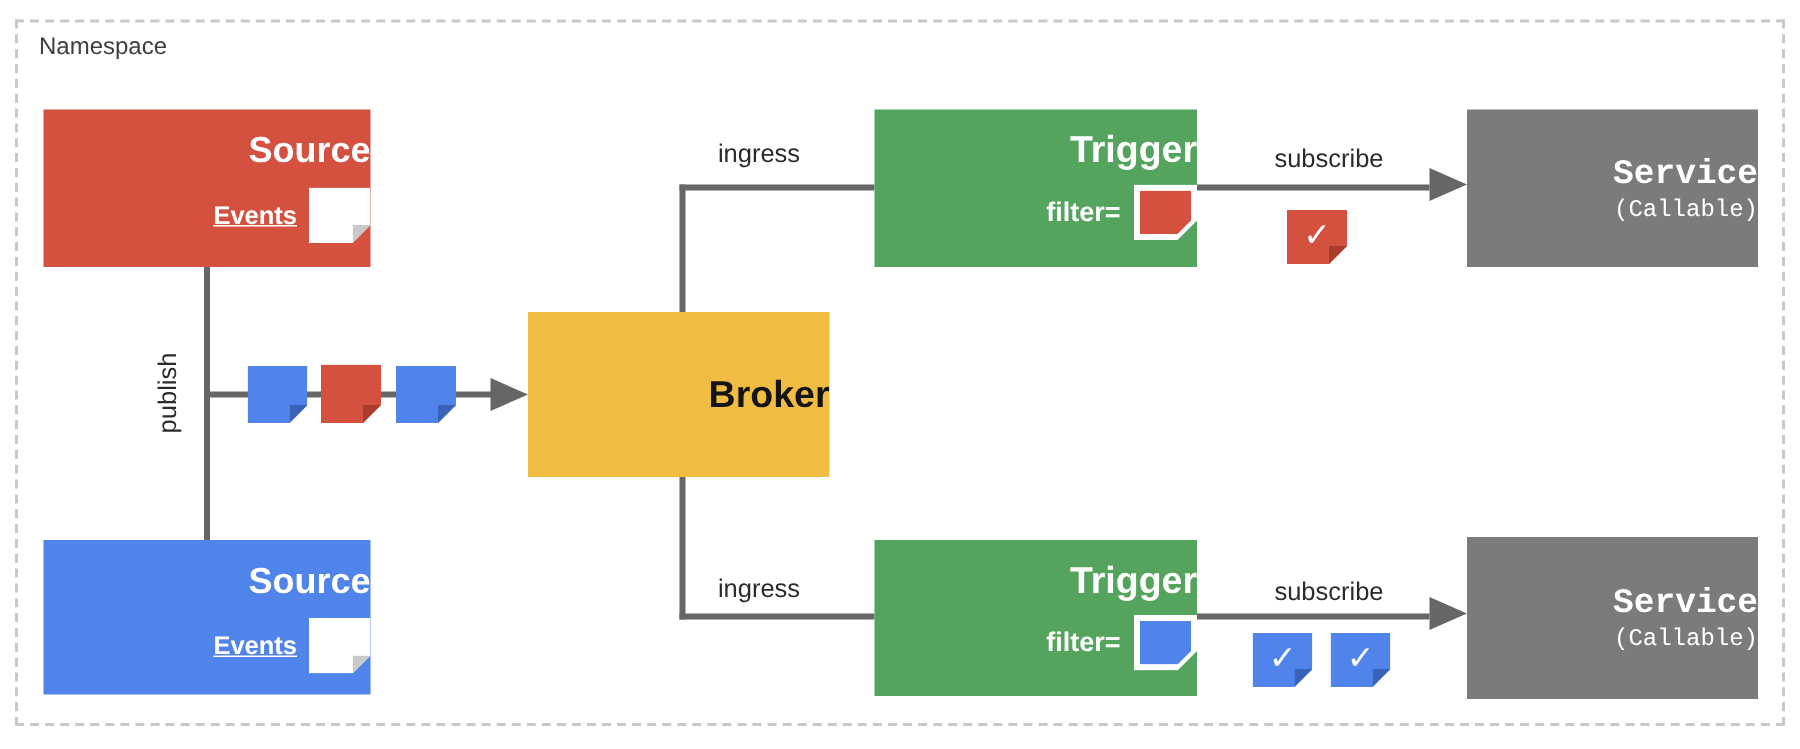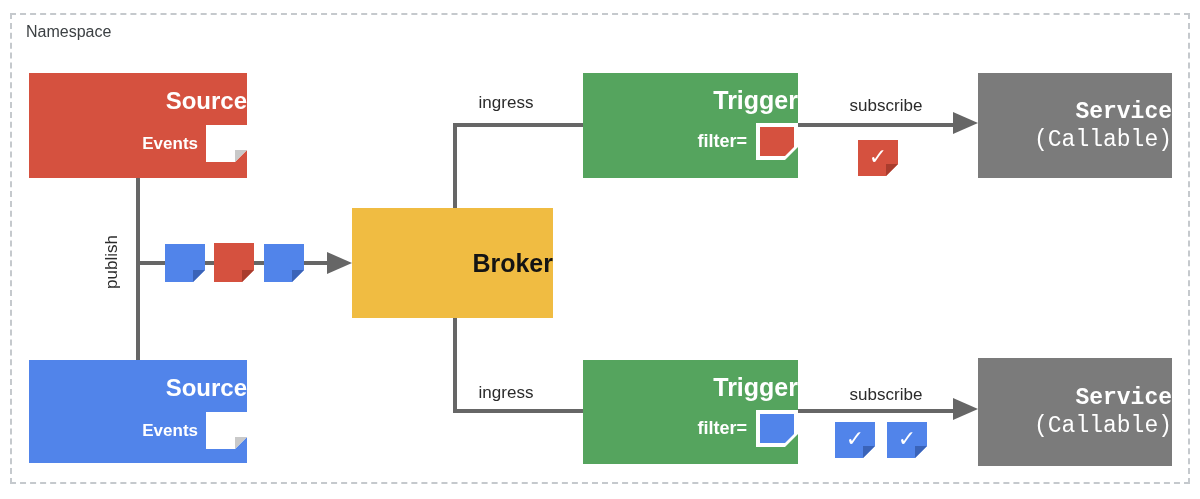--- a/index.html
+++ b/index.html
@@ -6,34 +6,34 @@
   body{font-family:"Liberation Sans","DejaVu Sans",sans-serif;}
   .canvas{position:relative;width:1200px;height:499px;background:#fff;overflow:hidden;}
   .boundary{position:absolute;left:10px;top:13px;width:1180px;height:471px;border:2px dashed #c5c9cd;box-sizing:border-box;}
   .ns-label{position:absolute;left:26px;top:23px;font-size:16px;font-weight:normal;color:#3c4043;}
 
   .node{position:absolute;display:flex;flex-direction:column;align-items:flex-end;color:#fff;box-sizing:border-box;}
   .node .title{font-weight:bold;}
 
   .source{background:var(--red);}
   .source .title{font-size:24px;margin-top:14px;}
-  .events-row{display:flex;align-items:center;gap:8px;margin-top:10px;}
+  .events-row{display:flex;align-items:center;gap:8px;margin-top:10px;text-decoration:underline;}
   .events-row .ev-label{font-size:17px;font-weight:bold;}
 
   .broker{background:var(--yellow);justify-content:center;color:#111;}
   .broker .title{font-size:25px;color:#141414;}
 
   .trigger{background:var(--green);}
   .trigger .title{font-size:25px;margin-top:13px;}
   .filter-row{display:flex;align-items:center;gap:9px;margin-top:8px;}
   .filter-row .f-label{font-size:18px;font-weight:bold;}
 
   .service{background:var(--gray);justify-content:center;font-family:Liberation Mono, monospace;}
   .service .title{font-size:23px;}
-  .service .subtitle{font-size:23px;margin-top:2px;font-weight:normal;}
+  .service .subtitle{font-size:16px;margin-top:2px;font-weight:normal;}
 
   .edge{position:absolute;background:var(--line);}
   .arrow-right{position:absolute;width:0;height:0;border-top:11px solid transparent;border-bottom:11px solid transparent;border-left:25px solid var(--line);}
   .edge-label{position:absolute;font-size:17px;color:#2b2b2b;width:100px;text-align:center;}
   .edge-label.rot{transform:rotate(-90deg);width:80px;}
 
   
   .note{position:absolute;}
   .note .body{position:absolute;inset:0;clip-path:polygon(0 0,100% 0,100% calc(100% - 12px),calc(100% - 12px) 100%,0 100%);}
   .note .fold{position:absolute;right:0;bottom:0;width:12px;height:12px;clip-path:polygon(0 0,100% 0,0 100%);}

